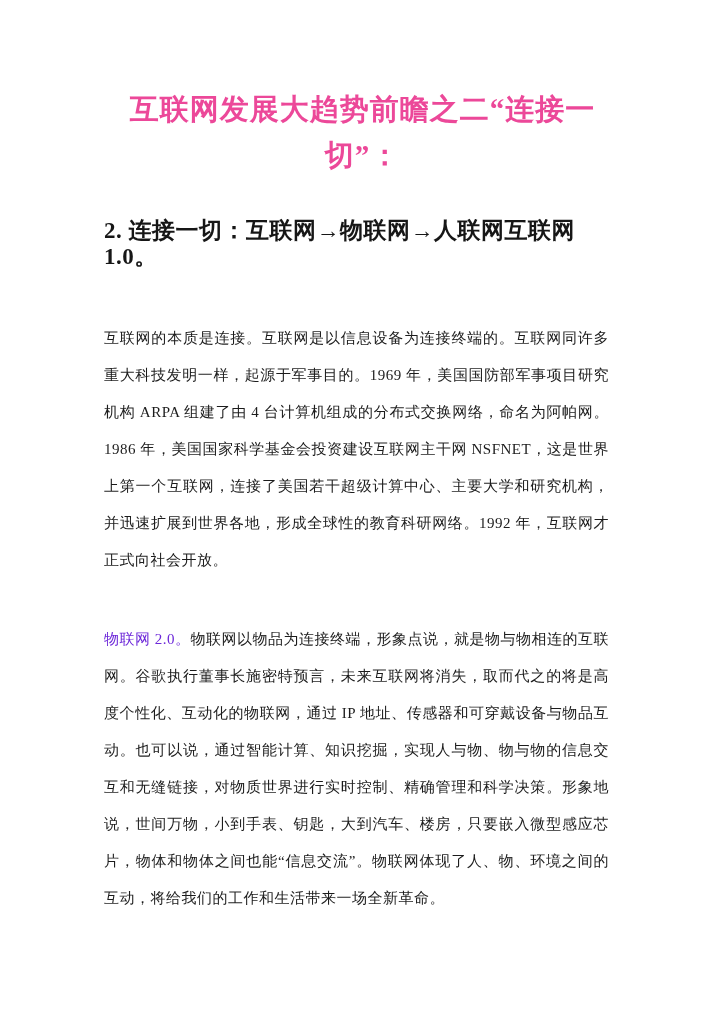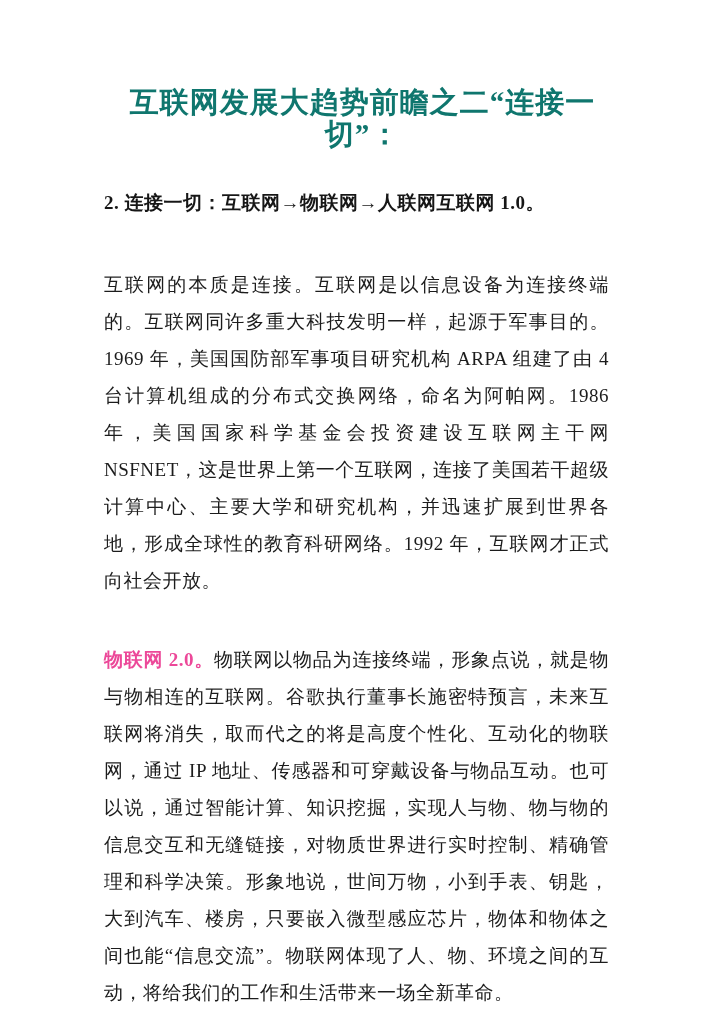--- a/index.html
+++ b/index.html
@@ -18,51 +18,51 @@
     box-sizing: border-box;
     width: 724px;
     height: 1024px;
     padding: 62px 103px 0 104px;
     background: #ffffff;
   }
   .doc-title {
     margin: 24px 0 0 0;
     font-size: 29px;
     font-weight: bold;
-    line-height: 32px;
+    line-height: 46px;
     text-align: center;
     letter-spacing: 1px;
-    color: #0f766e;
+    color: #ec4899;
   }
   .doc-title .title-line {
     display: block;
   }
   .section-heading {
     margin: 40px 0 0 0;
-    font-size: 19px;
+    font-size: 23px;
     font-weight: bold;
     line-height: 26px;
     letter-spacing: 0.5px;
     color: #161616;
   }
   .para {
     margin: 50px 12px 0 0;
-    font-size: 19px;
+    font-size: 15px;
     line-height: 37px;
     text-align: justify;
     text-align-last: left;
     letter-spacing: 0.5px;
     color: #1c1c1c;
   }
   .para.second {
     margin-top: 42px;
   }
   .para .lead {
-    font-weight: bold;
-    color: #ec4899;
+    font-weight: normal;
+    color: #6d28d9;
   }
 </style>
 </head>
 <body>
 
 <div class="page">
 
   <h1 class="doc-title">
     <span class="title-line">互联网发展大趋势前瞻之二“连接一切”：</span>
   </h1>

